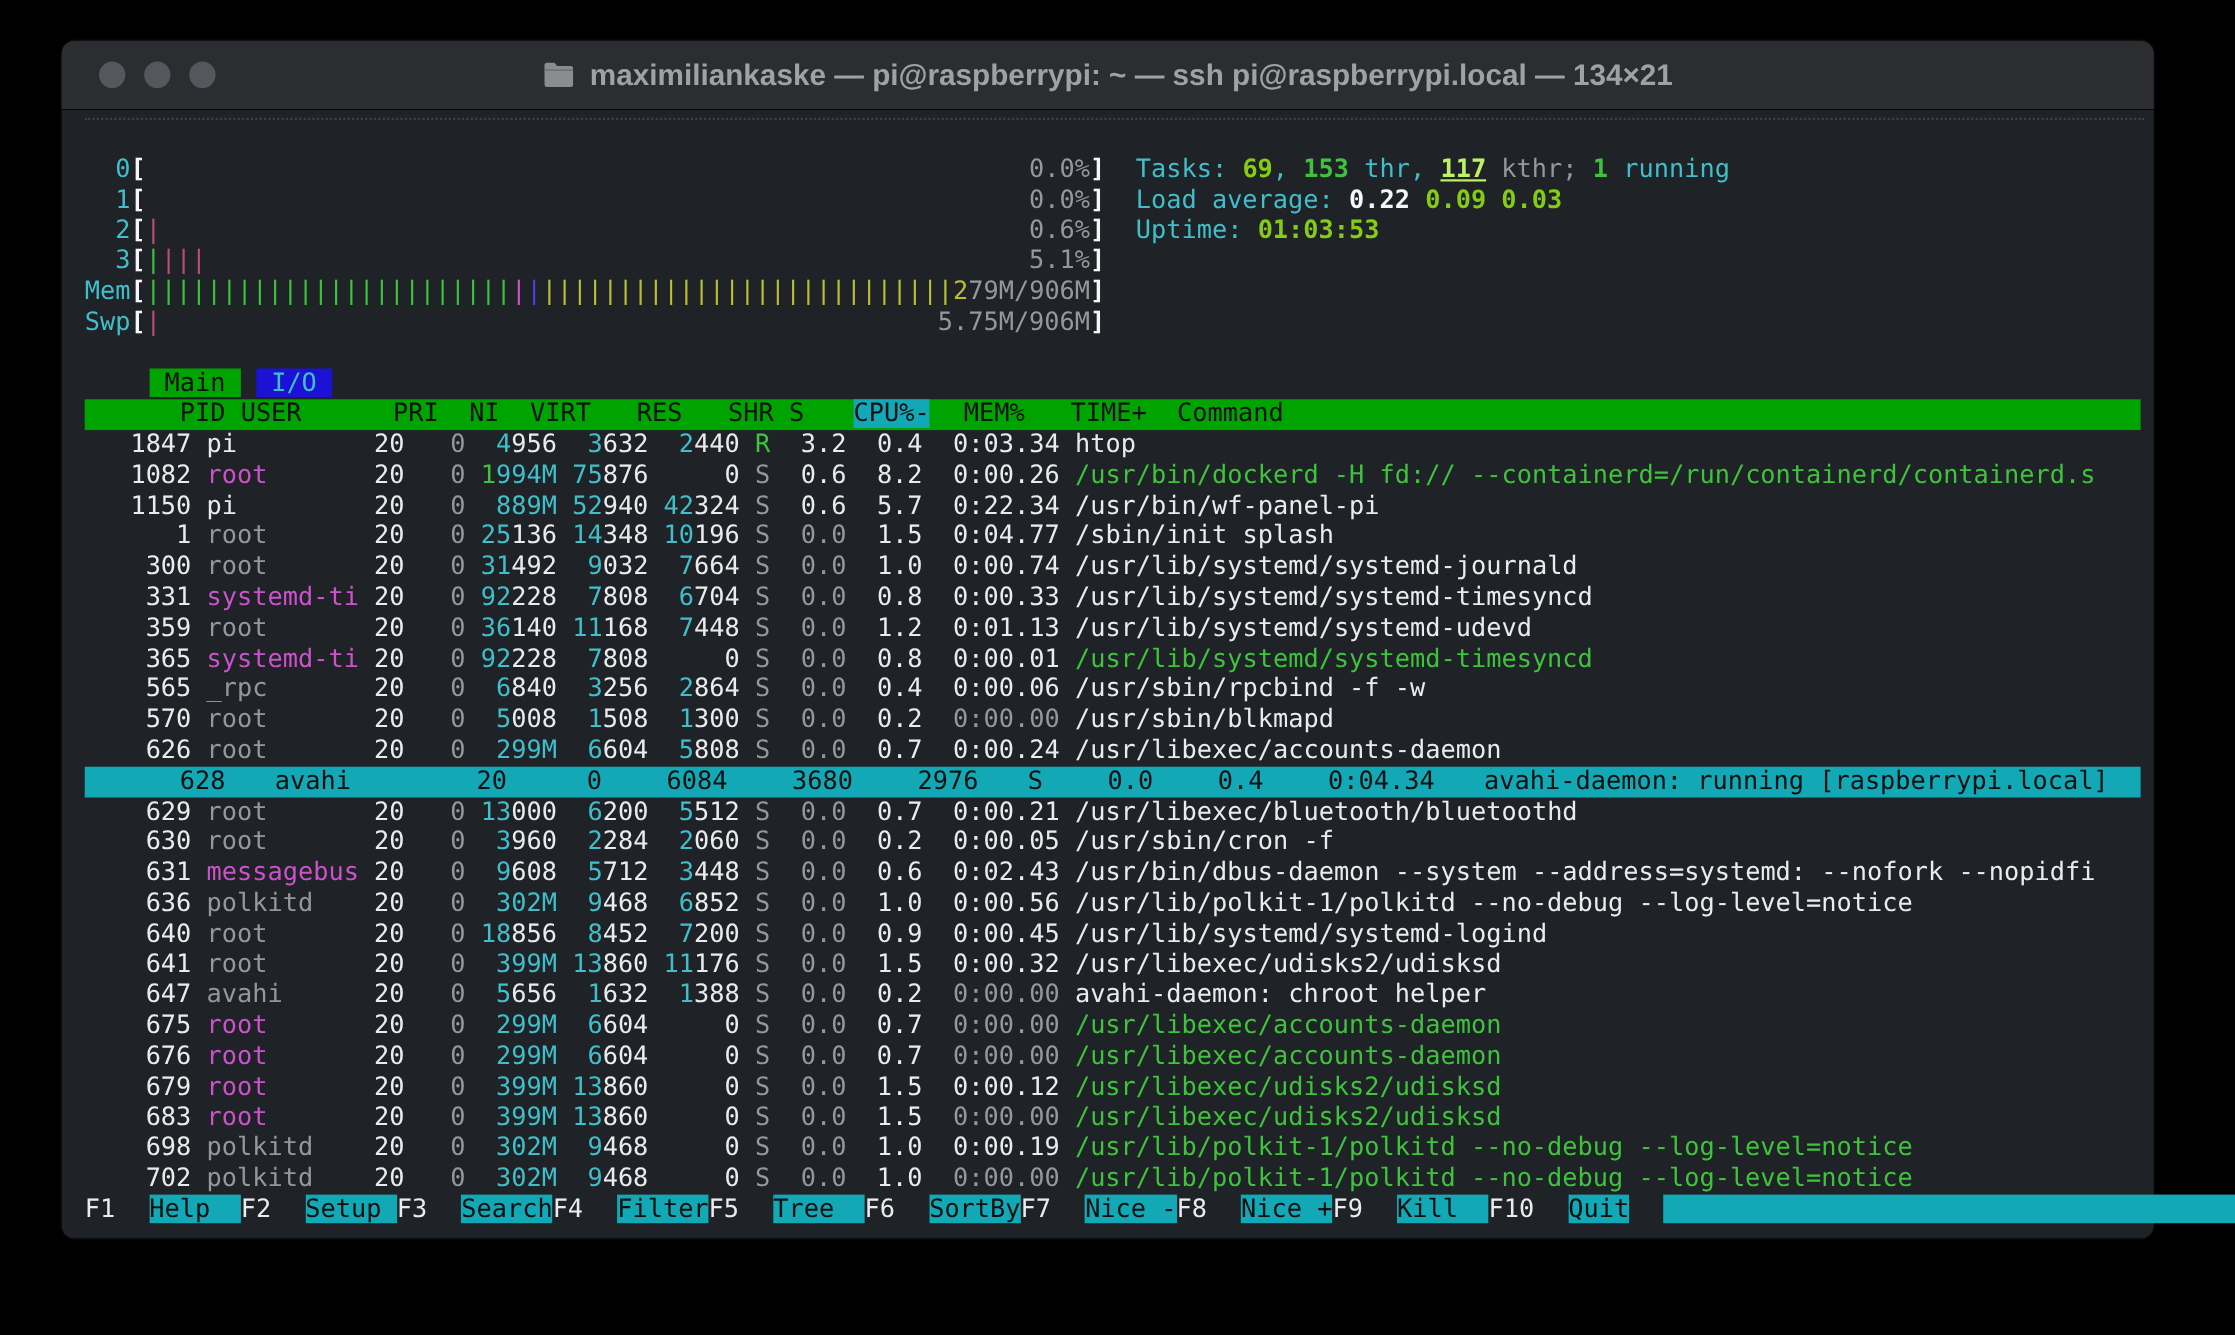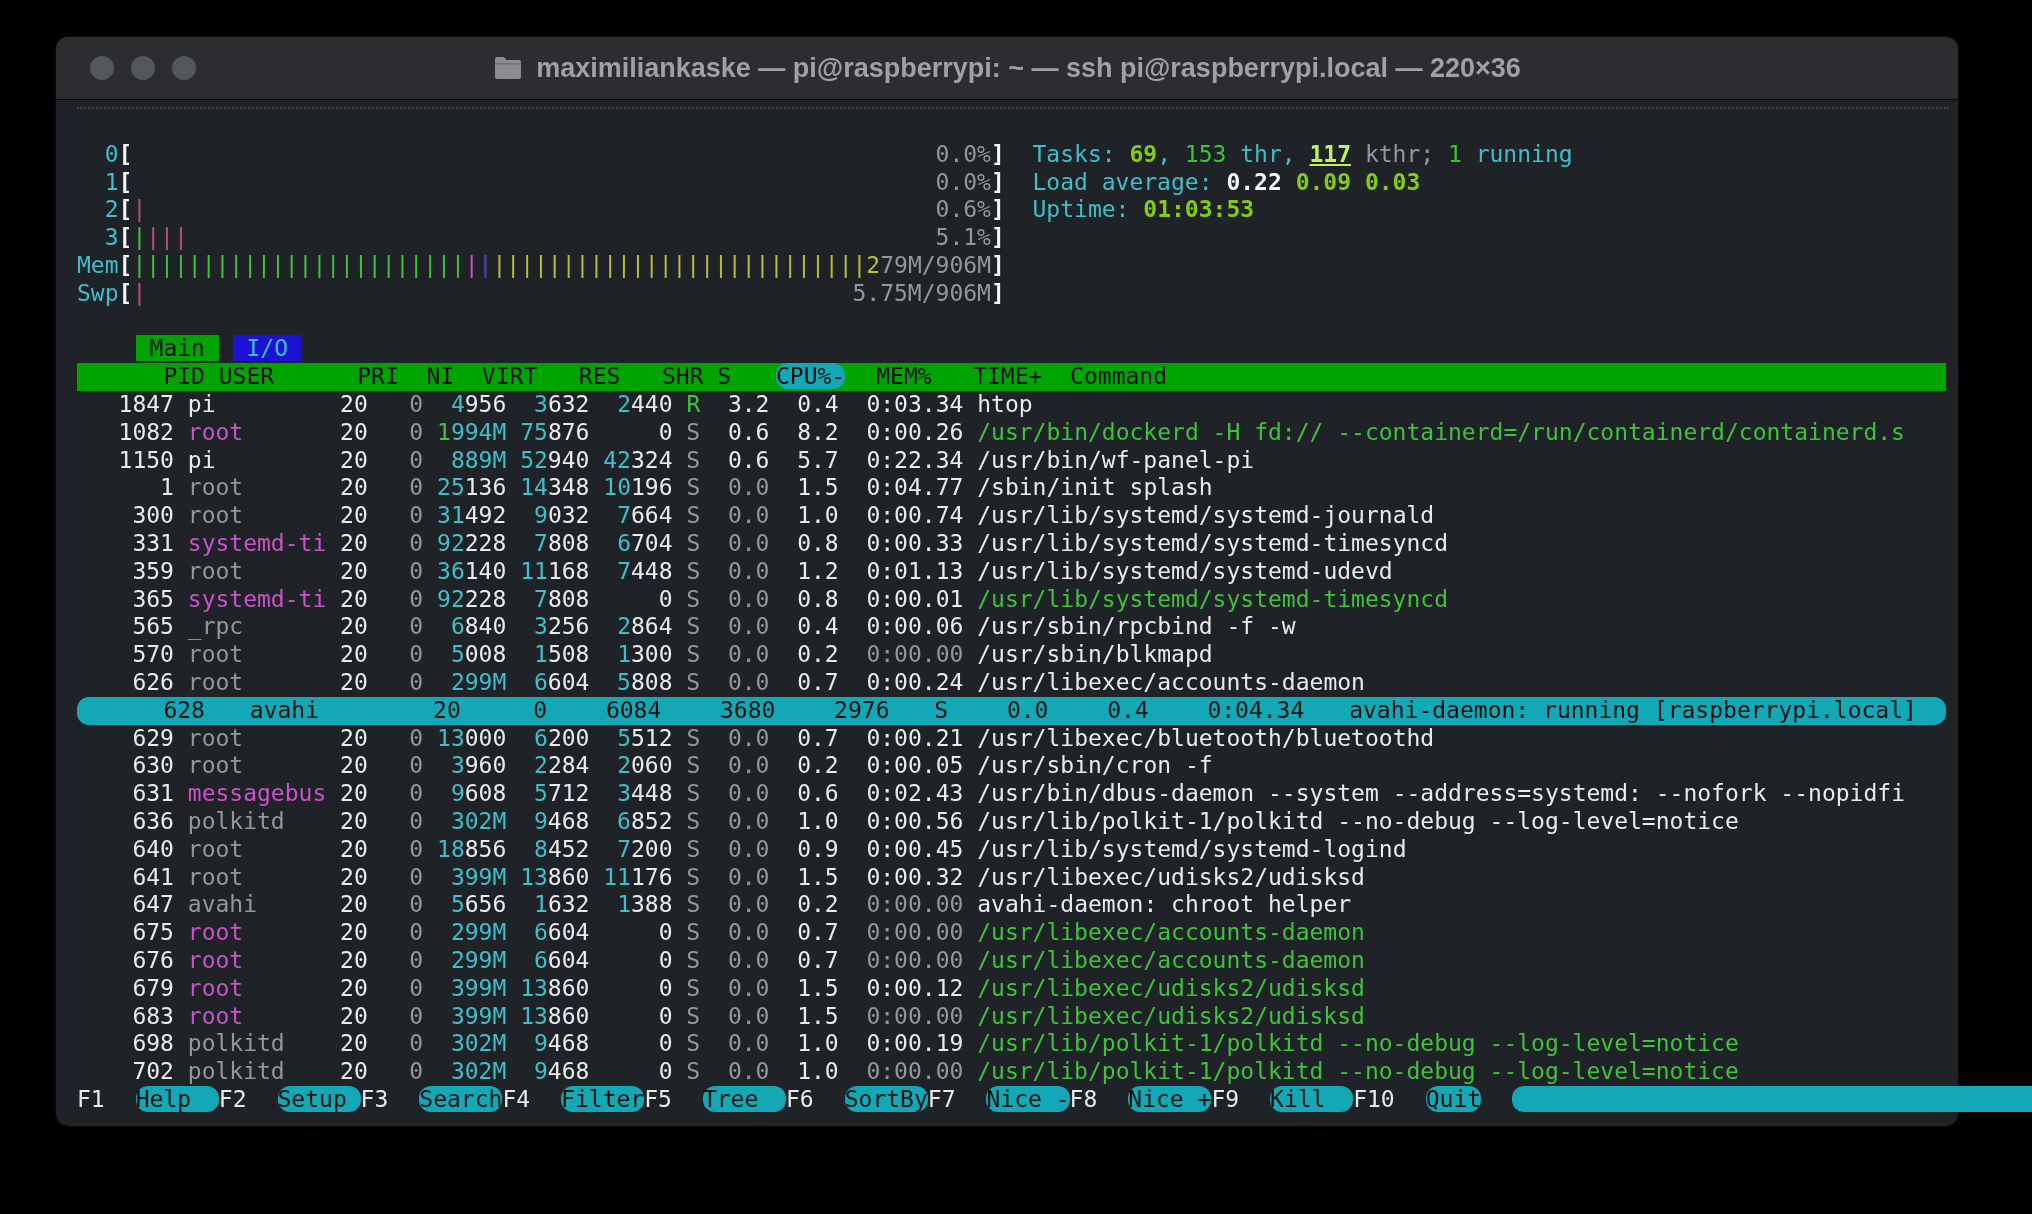--- a/index.html
+++ b/index.html
@@ -14,47 +14,47 @@
              display:flex;align-items:center;gap:13px;}
   .proxyicon{display:inline-block;line-height:0;}
   .markline{position:absolute;left:21px;top:70px;width:1872px;border-top:2px dotted #4d5053;opacity:.7;}
   .term{position:absolute;left:21px;top:76px;font-size:23px;line-height:27.8px;white-space:pre;color:#e9ebed;}
   .trow{height:27.8px;width:135ch;}
   .w{color:#e9ebed;}
   .wb{color:#f4f6f8;font-weight:bold;}
   .c{color:#40bec9;}
   .cb{color:#84cc16;font-weight:bold;}
   .g{color:#3fc33c;}
-  .gb{color:#3fc33c;font-weight:normal;}
+  .gb{color:#3fc33c;font-weight:bold;}
   .gy{color:#95989b;}
   .gyb{color:#bef264;font-weight:bold;text-decoration:underline;}
   .m{color:#cb52cb;}
   .y{color:#babe33;}
   .bl{color:#4b42dd;}
   .pk{color:#bb4e73;}
   .k{color:#101010;margin-left:31px;}
   .bgGreen{background:#00a400;}
-  .bgCyan{background:#12a8b6;border-radius:12px;}
+  .bgCyan{background:#12a8b6;}
   .bgBlue{background:#1b12d6;margin-top:22px;}
 </style>
 </head>
 <body>
 
 <div class="window">
   <div class="titlebar">
     <div class="lights">
       <span class="light"></span>
       <span class="light"></span>
       <span class="light"></span>
     </div>
     <div class="titletext">
       <span class="proxyicon">
         <svg width="30" height="24" viewBox="0 0 30 24">
             <path fill="#8a8c8f" d="M2 3 C2 1.9 2.9 1 4 1 L11 1 L13.5 4 L26 4 C27.1 4 28 4.9 28 6 L28 21 C28 22.1 27.1 23 26 23 L4 23 C2.9 23 2 22.1 2 21 Z"></path>
             <rect x="2" y="7" width="26" height="1.5" fill="#6f7174"></rect>
           </svg>
       </span>
-      <span>maximiliankaske — pi@raspberrypi: ~ — ssh pi@raspberrypi.local — 220×36</span>
+      <span>maximiliankaske — pi@raspberrypi: ~ — ssh pi@raspberrypi.local — 134×21</span>
     </div>
   </div>
   <div class="markline"></div>
   <div class="term"><div class="trow"></div><div class="trow"><span class="c">  0</span><span class="wb">[</span><span>                                                          </span><span class="gy">0.0%</span><span class="wb">]</span><span>  </span><span class="c">Tasks: </span><span class="cb">69</span><span class="c">, </span><span class="gb">153</span><span class="c"> thr, </span><span class="gyb">117</span><span class="gy"> kthr; </span><span class="gb">1</span><span class="c"> running</span></div><div class="trow"><span class="c">  1</span><span class="wb">[</span><span>                                                          </span><span class="gy">0.0%</span><span class="wb">]</span><span>  </span><span class="c">Load average: </span><span class="wb">0.22 </span><span class="cb">0.09 </span><span class="cb">0.03</span></div><div class="trow"><span class="c">  2</span><span class="wb">[</span><span class="pk">|</span><span>                                                         </span><span class="gy">0.6%</span><span class="wb">]</span><span>  </span><span class="c">Uptime: </span><span class="cb">01:03:53</span></div><div class="trow"><span class="c">  3</span><span class="wb">[</span><span class="g">|</span><span class="pk">|||</span><span>                                                      </span><span class="gy">5.1%</span><span class="wb">]</span></div><div class="trow"><span class="c">Mem</span><span class="wb">[</span><span class="g">||||||||||||||||||||||||</span><span class="m">|</span><span class="bl">|</span><span class="y">|||||||||||||||||||||||||||</span><span class="y">2</span><span class="gy">79M/906M</span><span class="wb">]</span></div><div class="trow"><span class="c">Swp</span><span class="wb">[</span><span class="pk">|</span><span>                                                   </span><span class="gy">5.75M/906M</span><span class="wb">]</span></div><div class="trow"></div><div class="trow"><span>  </span><span class="k bgGreen"> Main </span><span> </span><span class="c bgBlue"> I/O </span></div><div class="trow bgGreen"><span class="k">    PID USER      PRI  NI  VIRT   RES   SHR S </span><span class="k bgCyan">CPU%-</span><span class="k">MEM%   TIME+  Command</span></div><div class="trow"><span class="w">   1847 </span><span class="w">pi        </span><span class="w"> 20</span><span class="gy">   0</span><span>  </span><span class="c">4</span><span class="w">956</span><span>  </span><span class="c">3</span><span class="w">632</span><span>  </span><span class="c">2</span><span class="w">440</span><span class="g"> R</span><span class="w">  3.2</span><span class="w">  0.4</span><span class="w">  0:03.34 </span><span class="w">htop</span></div><div class="trow"><span class="w">   1082 </span><span class="m">root      </span><span class="w"> 20</span><span class="gy">   0</span><span> </span><span class="g">1</span><span class="c">994M</span><span> </span><span class="c">75</span><span class="w">876</span><span class="w">     0</span><span class="gy"> S</span><span class="w">  0.6</span><span class="w">  8.2</span><span class="w">  0:00.26 </span><span class="g">/usr/bin/dockerd -H fd:// --containerd=/run/containerd/containerd.s</span></div><div class="trow"><span class="w">   1150 </span><span class="w">pi        </span><span class="w"> 20</span><span class="gy">   0</span><span>  </span><span class="c">889M</span><span> </span><span class="c">52</span><span class="w">940</span><span> </span><span class="c">42</span><span class="w">324</span><span class="gy"> S</span><span class="w">  0.6</span><span class="w">  5.7</span><span class="w">  0:22.34 </span><span class="w">/usr/bin/wf-panel-pi</span></div><div class="trow"><span class="w">      1 </span><span class="gy">root      </span><span class="w"> 20</span><span class="gy">   0</span><span> </span><span class="c">25</span><span class="w">136</span><span> </span><span class="c">14</span><span class="w">348</span><span> </span><span class="c">10</span><span class="w">196</span><span class="gy"> S</span><span class="gy">  0.0</span><span class="w">  1.5</span><span class="w">  0:04.77 </span><span class="w">/sbin/init splash</span></div><div class="trow"><span class="w">    300 </span><span class="gy">root      </span><span class="w"> 20</span><span class="gy">   0</span><span> </span><span class="c">31</span><span class="w">492</span><span>  </span><span class="c">9</span><span class="w">032</span><span>  </span><span class="c">7</span><span class="w">664</span><span class="gy"> S</span><span class="gy">  0.0</span><span class="w">  1.0</span><span class="w">  0:00.74 </span><span class="w">/usr/lib/systemd/systemd-journald</span></div><div class="trow"><span class="w">    331 </span><span class="m">systemd-ti</span><span class="w"> 20</span><span class="gy">   0</span><span> </span><span class="c">92</span><span class="w">228</span><span>  </span><span class="c">7</span><span class="w">808</span><span>  </span><span class="c">6</span><span class="w">704</span><span class="gy"> S</span><span class="gy">  0.0</span><span class="w">  0.8</span><span class="w">  0:00.33 </span><span class="w">/usr/lib/systemd/systemd-timesyncd</span></div><div class="trow"><span class="w">    359 </span><span class="gy">root      </span><span class="w"> 20</span><span class="gy">   0</span><span> </span><span class="c">36</span><span class="w">140</span><span> </span><span class="c">11</span><span class="w">168</span><span>  </span><span class="c">7</span><span class="w">448</span><span class="gy"> S</span><span class="gy">  0.0</span><span class="w">  1.2</span><span class="w">  0:01.13 </span><span class="w">/usr/lib/systemd/systemd-udevd</span></div><div class="trow"><span class="w">    365 </span><span class="m">systemd-ti</span><span class="w"> 20</span><span class="gy">   0</span><span> </span><span class="c">92</span><span class="w">228</span><span>  </span><span class="c">7</span><span class="w">808</span><span class="w">     0</span><span class="gy"> S</span><span class="gy">  0.0</span><span class="w">  0.8</span><span class="w">  0:00.01 </span><span class="g">/usr/lib/systemd/systemd-timesyncd</span></div><div class="trow"><span class="w">    565 </span><span class="gy">_rpc      </span><span class="w"> 20</span><span class="gy">   0</span><span>  </span><span class="c">6</span><span class="w">840</span><span>  </span><span class="c">3</span><span class="w">256</span><span>  </span><span class="c">2</span><span class="w">864</span><span class="gy"> S</span><span class="gy">  0.0</span><span class="w">  0.4</span><span class="w">  0:00.06 </span><span class="w">/usr/sbin/rpcbind -f -w</span></div><div class="trow"><span class="w">    570 </span><span class="gy">root      </span><span class="w"> 20</span><span class="gy">   0</span><span>  </span><span class="c">5</span><span class="w">008</span><span>  </span><span class="c">1</span><span class="w">508</span><span>  </span><span class="c">1</span><span class="w">300</span><span class="gy"> S</span><span class="gy">  0.0</span><span class="w">  0.2</span><span class="gy">  0:00.00 </span><span class="w">/usr/sbin/blkmapd</span></div><div class="trow"><span class="w">    626 </span><span class="gy">root      </span><span class="w"> 20</span><span class="gy">   0</span><span>  </span><span class="c">299M</span><span>  </span><span class="c">6</span><span class="w">604</span><span>  </span><span class="c">5</span><span class="w">808</span><span class="gy"> S</span><span class="gy">  0.0</span><span class="w">  0.7</span><span class="w">  0:00.24 </span><span class="w">/usr/libexec/accounts-daemon</span></div><div class="trow bgCyan"><span class="k">    628 </span><span class="k">avahi     </span><span class="k"> 20</span><span class="k">   0</span><span class="k">  6084</span><span class="k">  3680</span><span class="k">  2976</span><span class="k"> S</span><span class="k">  0.0</span><span class="k">  0.4</span><span class="k">  0:04.34 </span><span class="k">avahi-daemon: running [raspberrypi.local]</span></div><div class="trow"><span class="w">    629 </span><span class="gy">root      </span><span class="w"> 20</span><span class="gy">   0</span><span> </span><span class="c">13</span><span class="w">000</span><span>  </span><span class="c">6</span><span class="w">200</span><span>  </span><span class="c">5</span><span class="w">512</span><span class="gy"> S</span><span class="gy">  0.0</span><span class="w">  0.7</span><span class="w">  0:00.21 </span><span class="w">/usr/libexec/bluetooth/bluetoothd</span></div><div class="trow"><span class="w">    630 </span><span class="gy">root      </span><span class="w"> 20</span><span class="gy">   0</span><span>  </span><span class="c">3</span><span class="w">960</span><span>  </span><span class="c">2</span><span class="w">284</span><span>  </span><span class="c">2</span><span class="w">060</span><span class="gy"> S</span><span class="gy">  0.0</span><span class="w">  0.2</span><span class="w">  0:00.05 </span><span class="w">/usr/sbin/cron -f</span></div><div class="trow"><span class="w">    631 </span><span class="m">messagebus</span><span class="w"> 20</span><span class="gy">   0</span><span>  </span><span class="c">9</span><span class="w">608</span><span>  </span><span class="c">5</span><span class="w">712</span><span>  </span><span class="c">3</span><span class="w">448</span><span class="gy"> S</span><span class="gy">  0.0</span><span class="w">  0.6</span><span class="w">  0:02.43 </span><span class="w">/usr/bin/dbus-daemon --system --address=systemd: --nofork --nopidfi</span></div><div class="trow"><span class="w">    636 </span><span class="gy">polkitd   </span><span class="w"> 20</span><span class="gy">   0</span><span>  </span><span class="c">302M</span><span>  </span><span class="c">9</span><span class="w">468</span><span>  </span><span class="c">6</span><span class="w">852</span><span class="gy"> S</span><span class="gy">  0.0</span><span class="w">  1.0</span><span class="w">  0:00.56 </span><span class="w">/usr/lib/polkit-1/polkitd --no-debug --log-level=notice</span></div><div class="trow"><span class="w">    640 </span><span class="gy">root      </span><span class="w"> 20</span><span class="gy">   0</span><span> </span><span class="c">18</span><span class="w">856</span><span>  </span><span class="c">8</span><span class="w">452</span><span>  </span><span class="c">7</span><span class="w">200</span><span class="gy"> S</span><span class="gy">  0.0</span><span class="w">  0.9</span><span class="w">  0:00.45 </span><span class="w">/usr/lib/systemd/systemd-logind</span></div><div class="trow"><span class="w">    641 </span><span class="gy">root      </span><span class="w"> 20</span><span class="gy">   0</span><span>  </span><span class="c">399M</span><span> </span><span class="c">13</span><span class="w">860</span><span> </span><span class="c">11</span><span class="w">176</span><span class="gy"> S</span><span class="gy">  0.0</span><span class="w">  1.5</span><span class="w">  0:00.32 </span><span class="w">/usr/libexec/udisks2/udisksd</span></div><div class="trow"><span class="w">    647 </span><span class="gy">avahi     </span><span class="w"> 20</span><span class="gy">   0</span><span>  </span><span class="c">5</span><span class="w">656</span><span>  </span><span class="c">1</span><span class="w">632</span><span>  </span><span class="c">1</span><span class="w">388</span><span class="gy"> S</span><span class="gy">  0.0</span><span class="w">  0.2</span><span class="gy">  0:00.00 </span><span class="w">avahi-daemon: chroot helper</span></div><div class="trow"><span class="w">    675 </span><span class="m">root      </span><span class="w"> 20</span><span class="gy">   0</span><span>  </span><span class="c">299M</span><span>  </span><span class="c">6</span><span class="w">604</span><span class="w">     0</span><span class="gy"> S</span><span class="gy">  0.0</span><span class="w">  0.7</span><span class="gy">  0:00.00 </span><span class="g">/usr/libexec/accounts-daemon</span></div><div class="trow"><span class="w">    676 </span><span class="m">root      </span><span class="w"> 20</span><span class="gy">   0</span><span>  </span><span class="c">299M</span><span>  </span><span class="c">6</span><span class="w">604</span><span class="w">     0</span><span class="gy"> S</span><span class="gy">  0.0</span><span class="w">  0.7</span><span class="gy">  0:00.00 </span><span class="g">/usr/libexec/accounts-daemon</span></div><div class="trow"><span class="w">    679 </span><span class="m">root      </span><span class="w"> 20</span><span class="gy">   0</span><span>  </span><span class="c">399M</span><span> </span><span class="c">13</span><span class="w">860</span><span class="w">     0</span><span class="gy"> S</span><span class="gy">  0.0</span><span class="w">  1.5</span><span class="w">  0:00.12 </span><span class="g">/usr/libexec/udisks2/udisksd</span></div><div class="trow"><span class="w">    683 </span><span class="m">root      </span><span class="w"> 20</span><span class="gy">   0</span><span>  </span><span class="c">399M</span><span> </span><span class="c">13</span><span class="w">860</span><span class="w">     0</span><span class="gy"> S</span><span class="gy">  0.0</span><span class="w">  1.5</span><span class="gy">  0:00.00 </span><span class="g">/usr/libexec/udisks2/udisksd</span></div><div class="trow"><span class="w">    698 </span><span class="gy">polkitd   </span><span class="w"> 20</span><span class="gy">   0</span><span>  </span><span class="c">302M</span><span>  </span><span class="c">9</span><span class="w">468</span><span class="w">     0</span><span class="gy"> S</span><span class="gy">  0.0</span><span class="w">  1.0</span><span class="w">  0:00.19 </span><span class="g">/usr/lib/polkit-1/polkitd --no-debug --log-level=notice</span></div><div class="trow"><span class="w">    702 </span><span class="gy">polkitd   </span><span class="w"> 20</span><span class="gy">   0</span><span>  </span><span class="c">302M</span><span>  </span><span class="c">9</span><span class="w">468</span><span class="w">     0</span><span class="gy"> S</span><span class="gy">  0.0</span><span class="w">  1.0</span><span class="gy">  0:00.00 </span><span class="g">/usr/lib/polkit-1/polkitd --no-debug --log-level=notice</span></div><div class="trow"><span class="w">F1</span><span class="k bgCyan">Help  </span><span class="w">F2</span><span class="k bgCyan">Setup </span><span class="w">F3</span><span class="k bgCyan">Search</span><span class="w">F4</span><span class="k bgCyan">Filter</span><span class="w">F5</span><span class="k bgCyan">Tree  </span><span class="w">F6</span><span class="k bgCyan">SortBy</span><span class="w">F7</span><span class="k bgCyan">Nice -</span><span class="w">F8</span><span class="k bgCyan">Nice +</span><span class="w">F9</span><span class="k bgCyan">Kill  </span><span class="w">F10</span><span class="k bgCyan">Quit</span><span class="k bgCyan">                                                        </span></div></div>
 </div>
 
 </body></html>

